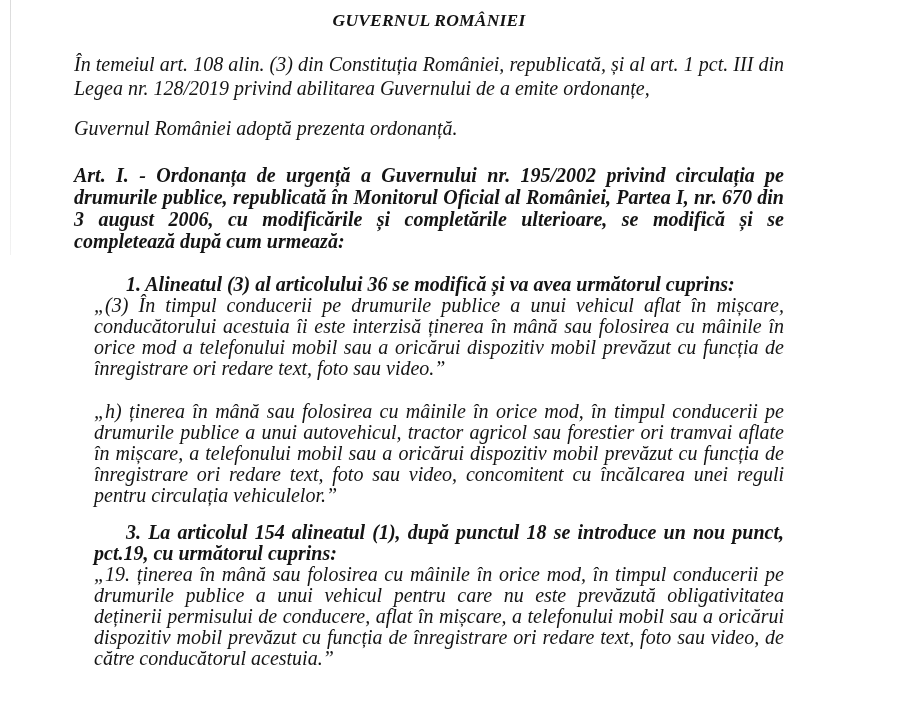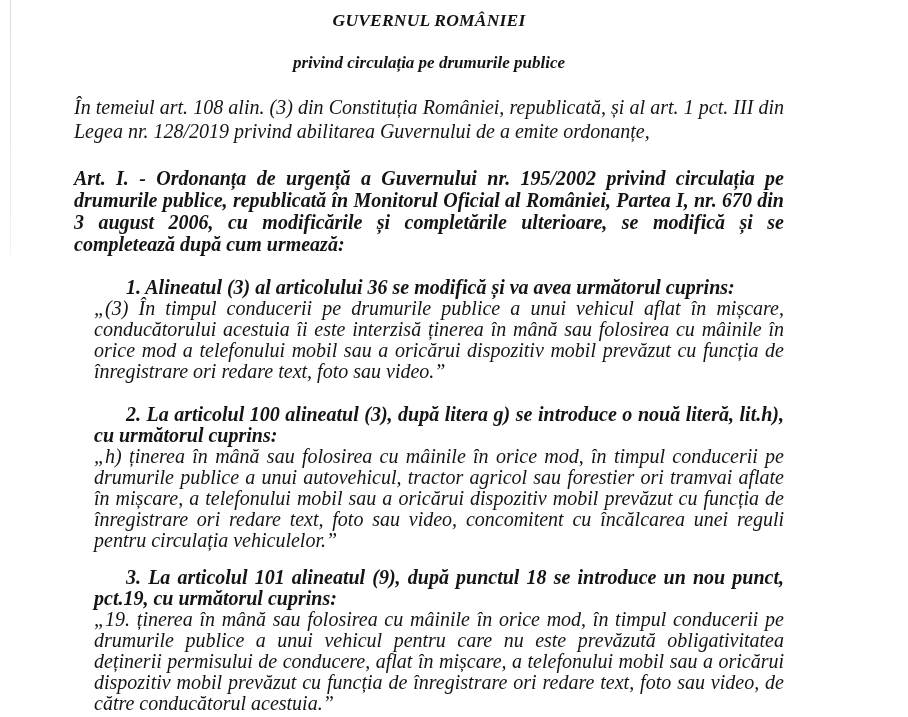--- a/index.html
+++ b/index.html
@@ -90,37 +90,36 @@
 </head>
 <body>
 
 <div class="page">
   <div class="scan-edge"></div>
 
   <div class="content">
 
     <div class="title-block">
       <p class="institution">GUVERNUL ROMÂNIEI</p>
-      <p class="subtitle">privind circulația pe drumurile publice</p>
     </div>
 
     <p class="body-par preamble-basis">În temeiul art. 108 alin. (3) din Constituția României, republicată, și al art. 1 pct. III din Legea nr. 128/2019 privind abilitarea Guvernului de a emite ordonanțe,</p>
 
+    <p class="body-par preamble-adoption">Guvernul României adoptă prezenta ordonanță.</p>
 
     <p class="body-par art-intro">Art. I. - Ordonanța de urgență a Guvernului nr. 195/2002 privind circulația pe drumurile publice, republicată în Monitorul Oficial al României, Partea I, nr. 670 din 3 august 2006, cu modificările și completările ulterioare, se modifică și se completează după cum urmează:</p>
 
     <div class="amendment">
       <p class="body-par amendment-heading">1. Alineatul (3) al articolului 36 se modifică și va avea următorul cuprins:</p>
       <p class="body-par amendment-body">„(3) În timpul conducerii pe drumurile publice a unui vehicul aflat în mișcare, conducătorului acestuia îi este interzisă ținerea în mână sau folosirea cu mâinile în orice mod a telefonului mobil sau a oricărui dispozitiv mobil prevăzut cu funcția de înregistrare ori redare text, foto sau video.”</p>
     </div>
 
     <div class="amendment">
-      <p class="body-par amendment-heading">2. La articolul 100 alineatul (3), după litera g) se introduce o nouă literă, lit.h), cu următorul cuprins:</p>
       <p class="body-par amendment-body">„h) ținerea în mână sau folosirea cu mâinile în orice mod, în timpul conducerii pe drumurile publice a unui autovehicul, tractor agricol sau forestier ori tramvai aflate în mișcare, a telefonului mobil sau a oricărui dispozitiv mobil prevăzut cu funcția de înregistrare ori redare text, foto sau video, concomitent cu încălcarea unei reguli pentru circulația vehiculelor.”</p>
     </div>
 
     <div class="amendment third">
-      <p class="body-par amendment-heading">3. La articolul 101 alineatul (9), după punctul 18 se introduce un nou punct, pct.19, cu următorul cuprins:</p>
+      <p class="body-par amendment-heading">3. La articolul 154 alineatul (1), după punctul 18 se introduce un nou punct, pct.19, cu următorul cuprins:</p>
       <p class="body-par amendment-body">„19. ținerea în mână sau folosirea cu mâinile în orice mod, în timpul conducerii pe drumurile publice a unui vehicul pentru care nu este prevăzută obligativitatea deținerii permisului de conducere, aflat în mișcare, a telefonului mobil sau a oricărui dispozitiv mobil prevăzut cu funcția de înregistrare ori redare text, foto sau video, de către conducătorul acestuia.”</p>
     </div>
 
   </div>
 </div>
 
 </body></html>

